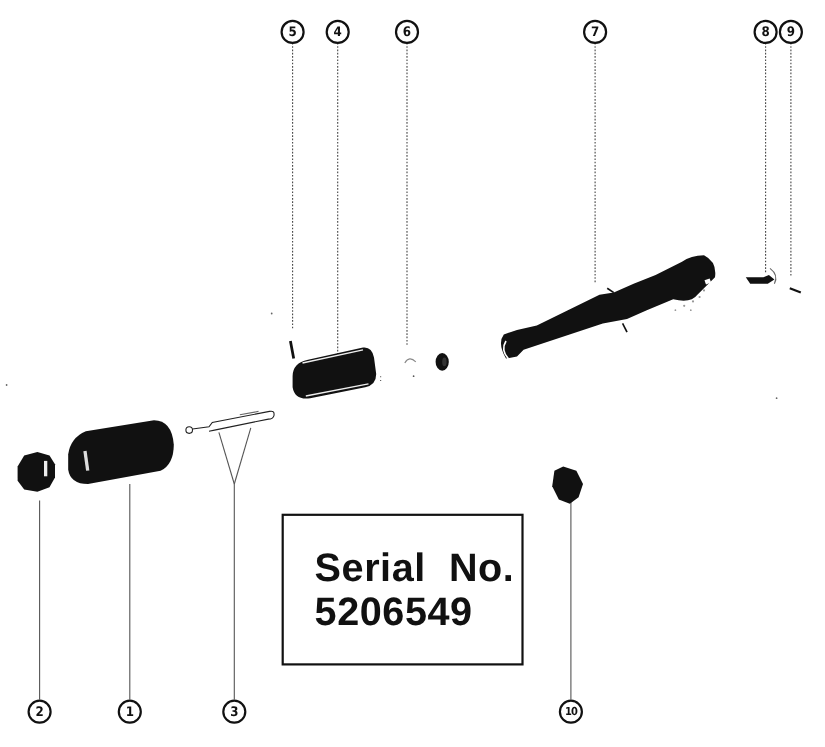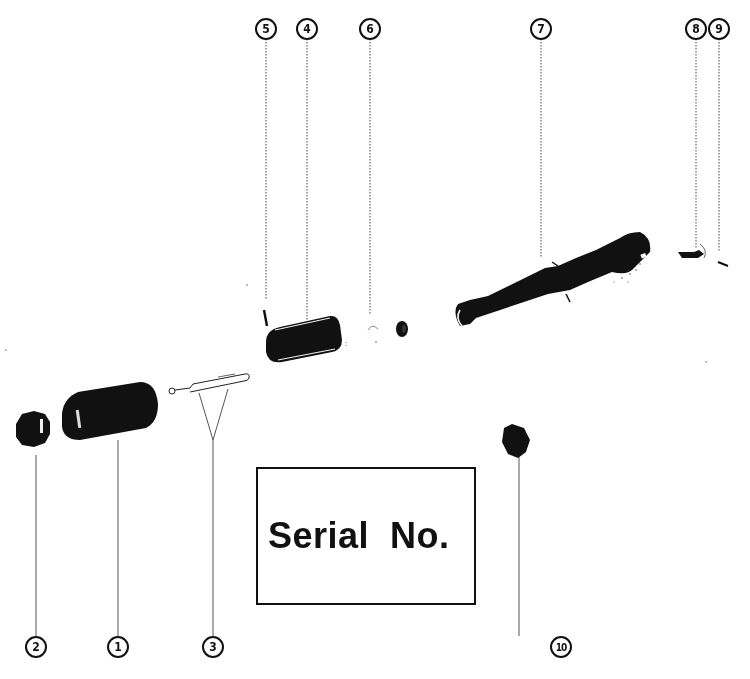--- a/index.html
+++ b/index.html
@@ -4,25 +4,25 @@
 <style>
   html, body { margin: 0; padding: 0; background: #ffffff; }
   body { width: 750px; height: 679px; position: relative; overflow: hidden; font-family: "Liberation Sans", sans-serif; }
   #stage { position: absolute; left: 0; top: 0; width: 750px; height: 679px; }
   .callout {
     position: absolute; width: 22px; height: 22px; border: 2px solid #111; border-radius: 50%;
     background: #fff; box-sizing: border-box; display: flex; align-items: center; justify-content: center;
     font-family: "DejaVu Sans Condensed", "DejaVu Sans", sans-serif; font-weight: bold; font-size: 12px; color: #111;
     transform: translate(-50%, -50%);
   }
-  .callout.small { font-size: 10px; letter-spacing: -1px; margin-left: 42px; }
+  .callout.small { font-size: 10px; letter-spacing: -1px; }
   .serial-box {
     position: absolute; left: 256px; top: 467px; width: 220px; height: 138px;
     border: 2px solid #111; box-sizing: border-box; background: #fff;
-    display: flex; flex-direction: column; justify-content: center; padding-left: 10px;
+    display: flex; flex-direction: column; justify-content: center; padding-left: 28px;
   }
   .serial-line { font-family: "Liberation Sans", sans-serif; font-weight: bold; font-size: 36px; line-height: 40px; color: #111; white-space: pre; letter-spacing: 0.5px; }
 </style>
 </head>
 <body>
 
 <div id="stage">
   <svg width="750" height="679" viewBox="0 0 750 679" style="position:absolute;left:0;top:0;">
 
     <g stroke="#444" stroke-width="1" stroke-dasharray="1.5,1.5" fill="none">
@@ -113,14 +113,15 @@
   <div class="callout" style="left:696px;top:29px;">8</div>
   <div class="callout" style="left:719px;top:29px;">9</div>
 
   <div class="callout" style="left:36px;top:647px;">2</div>
   <div class="callout" style="left:118px;top:647px;">1</div>
   <div class="callout" style="left:213px;top:647px;">3</div>
   <div class="callout small" style="left:519px;top:647px;">10</div>
 
   <div class="serial-box">
     <div class="serial-line">Serial  No.</div>
+    <div class="serial-line">5206549</div>
   </div>
 </div>
 
 </body></html>

